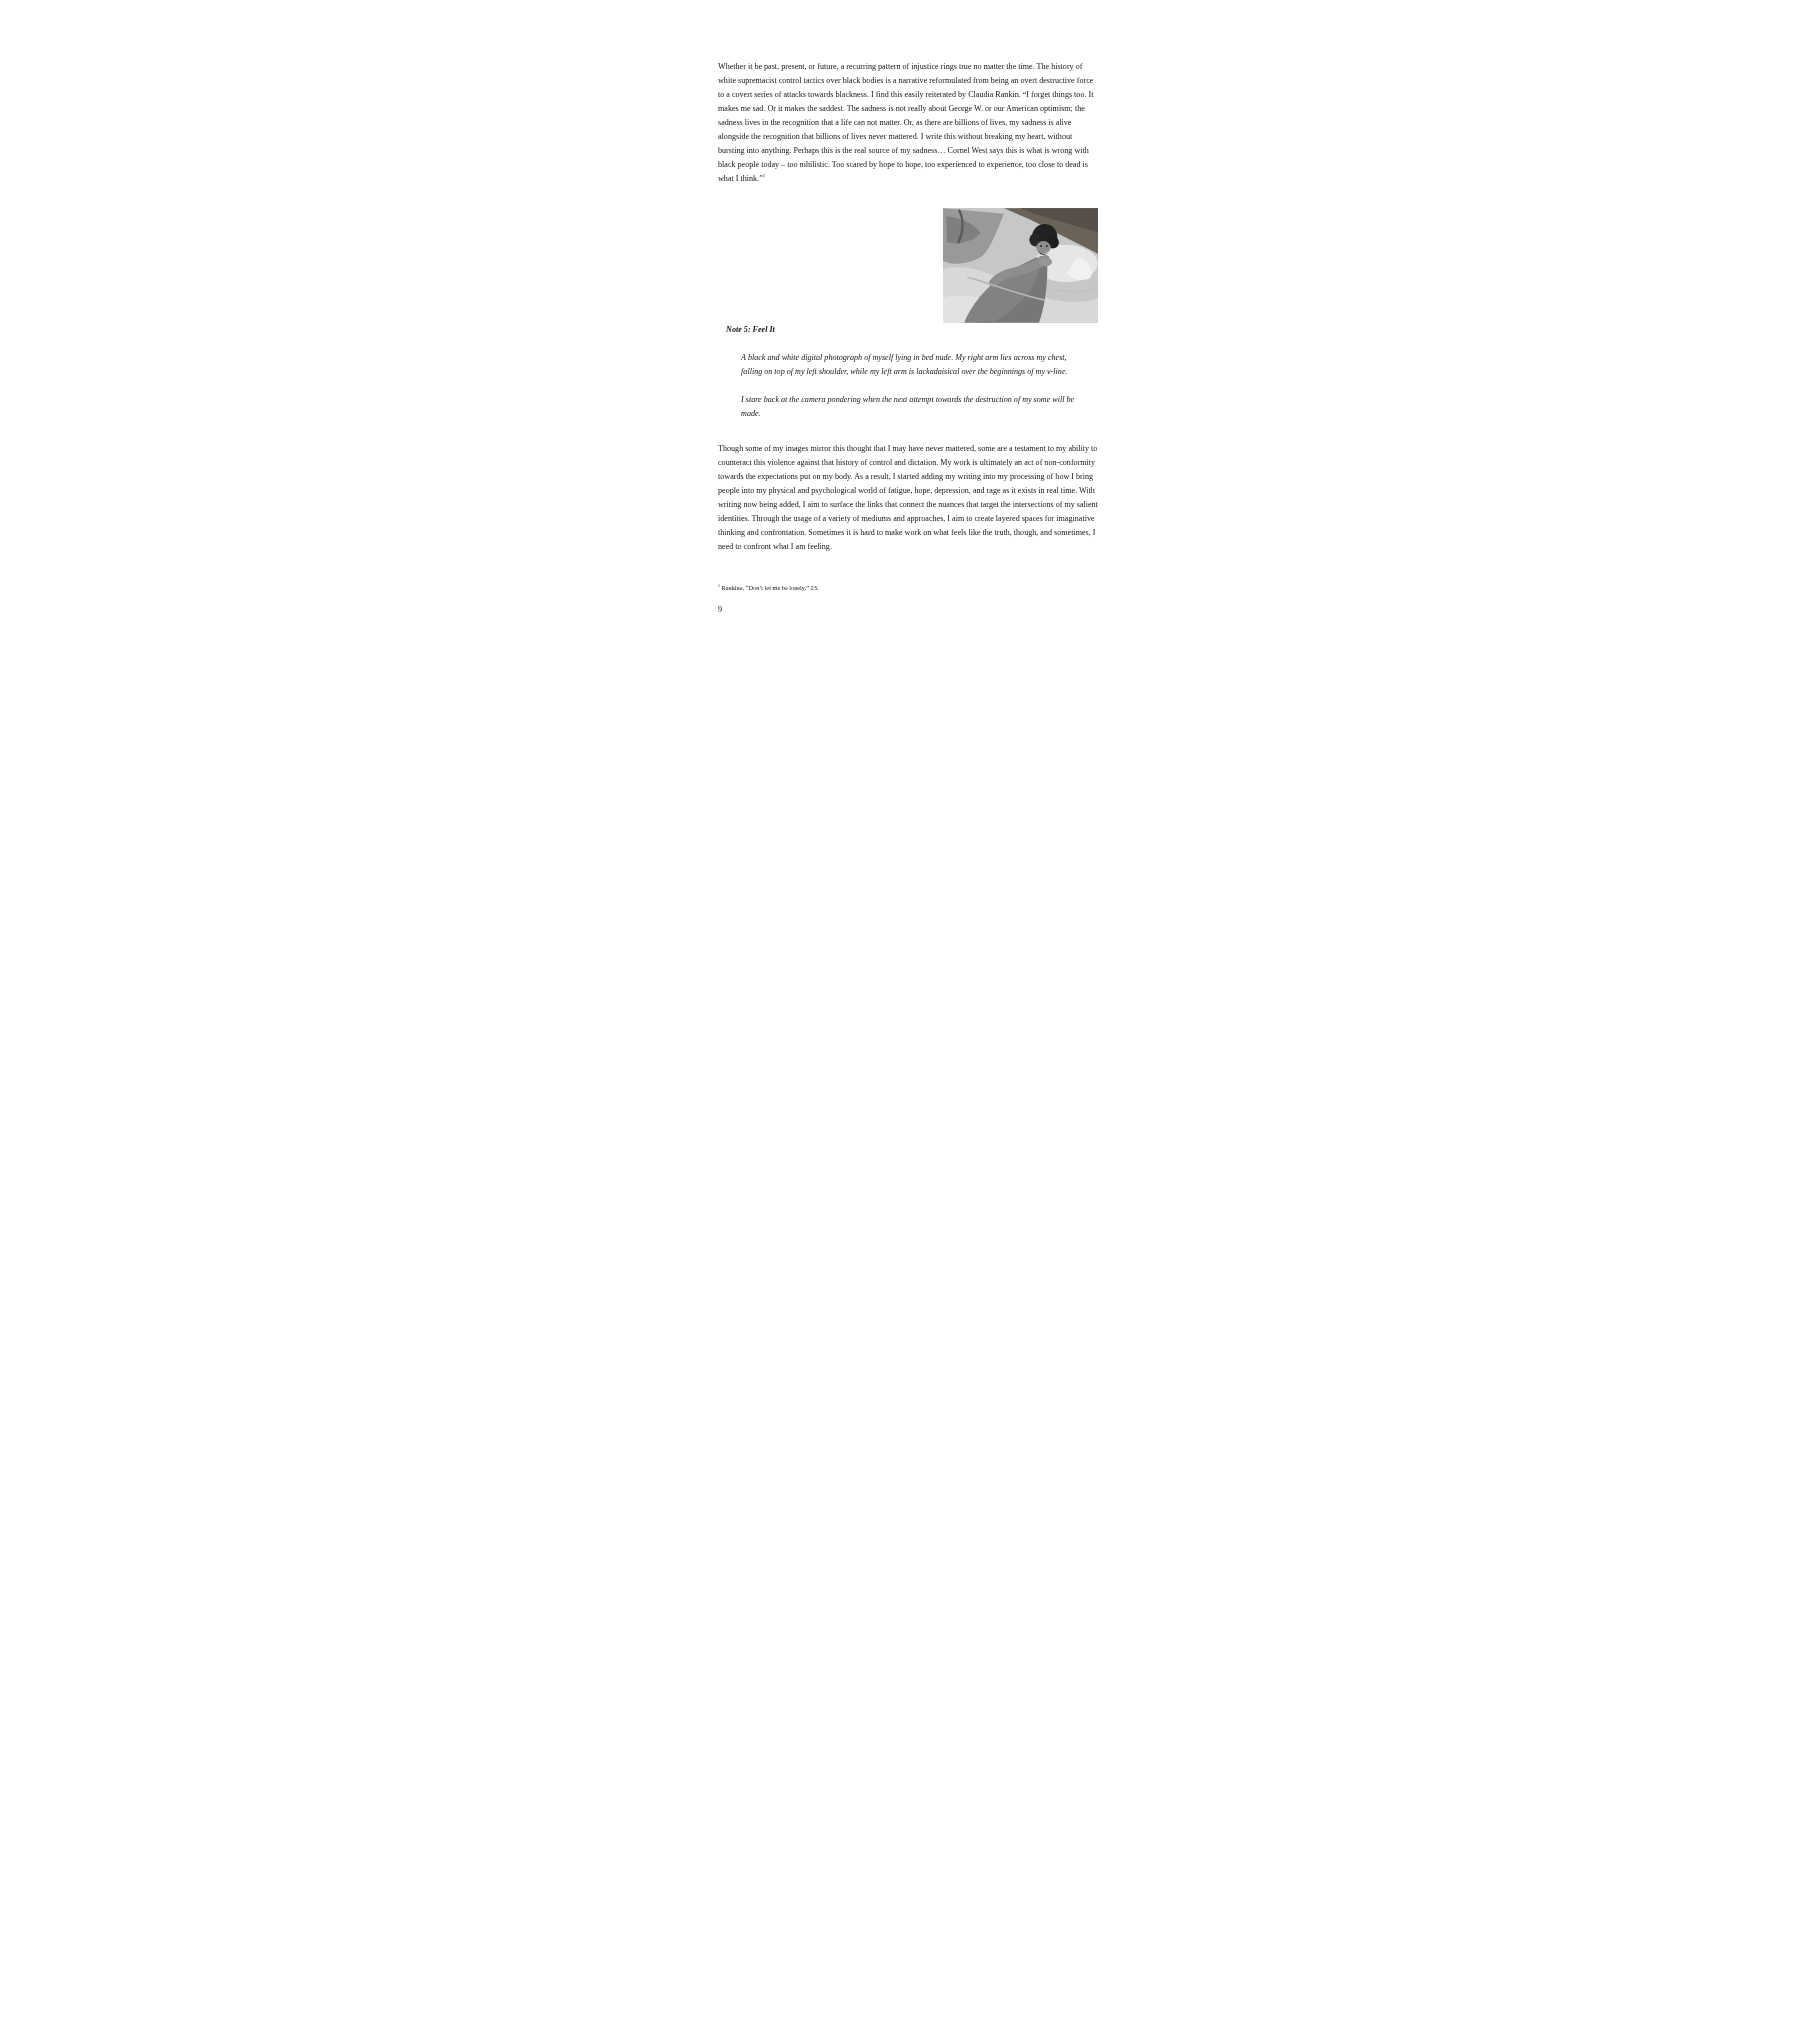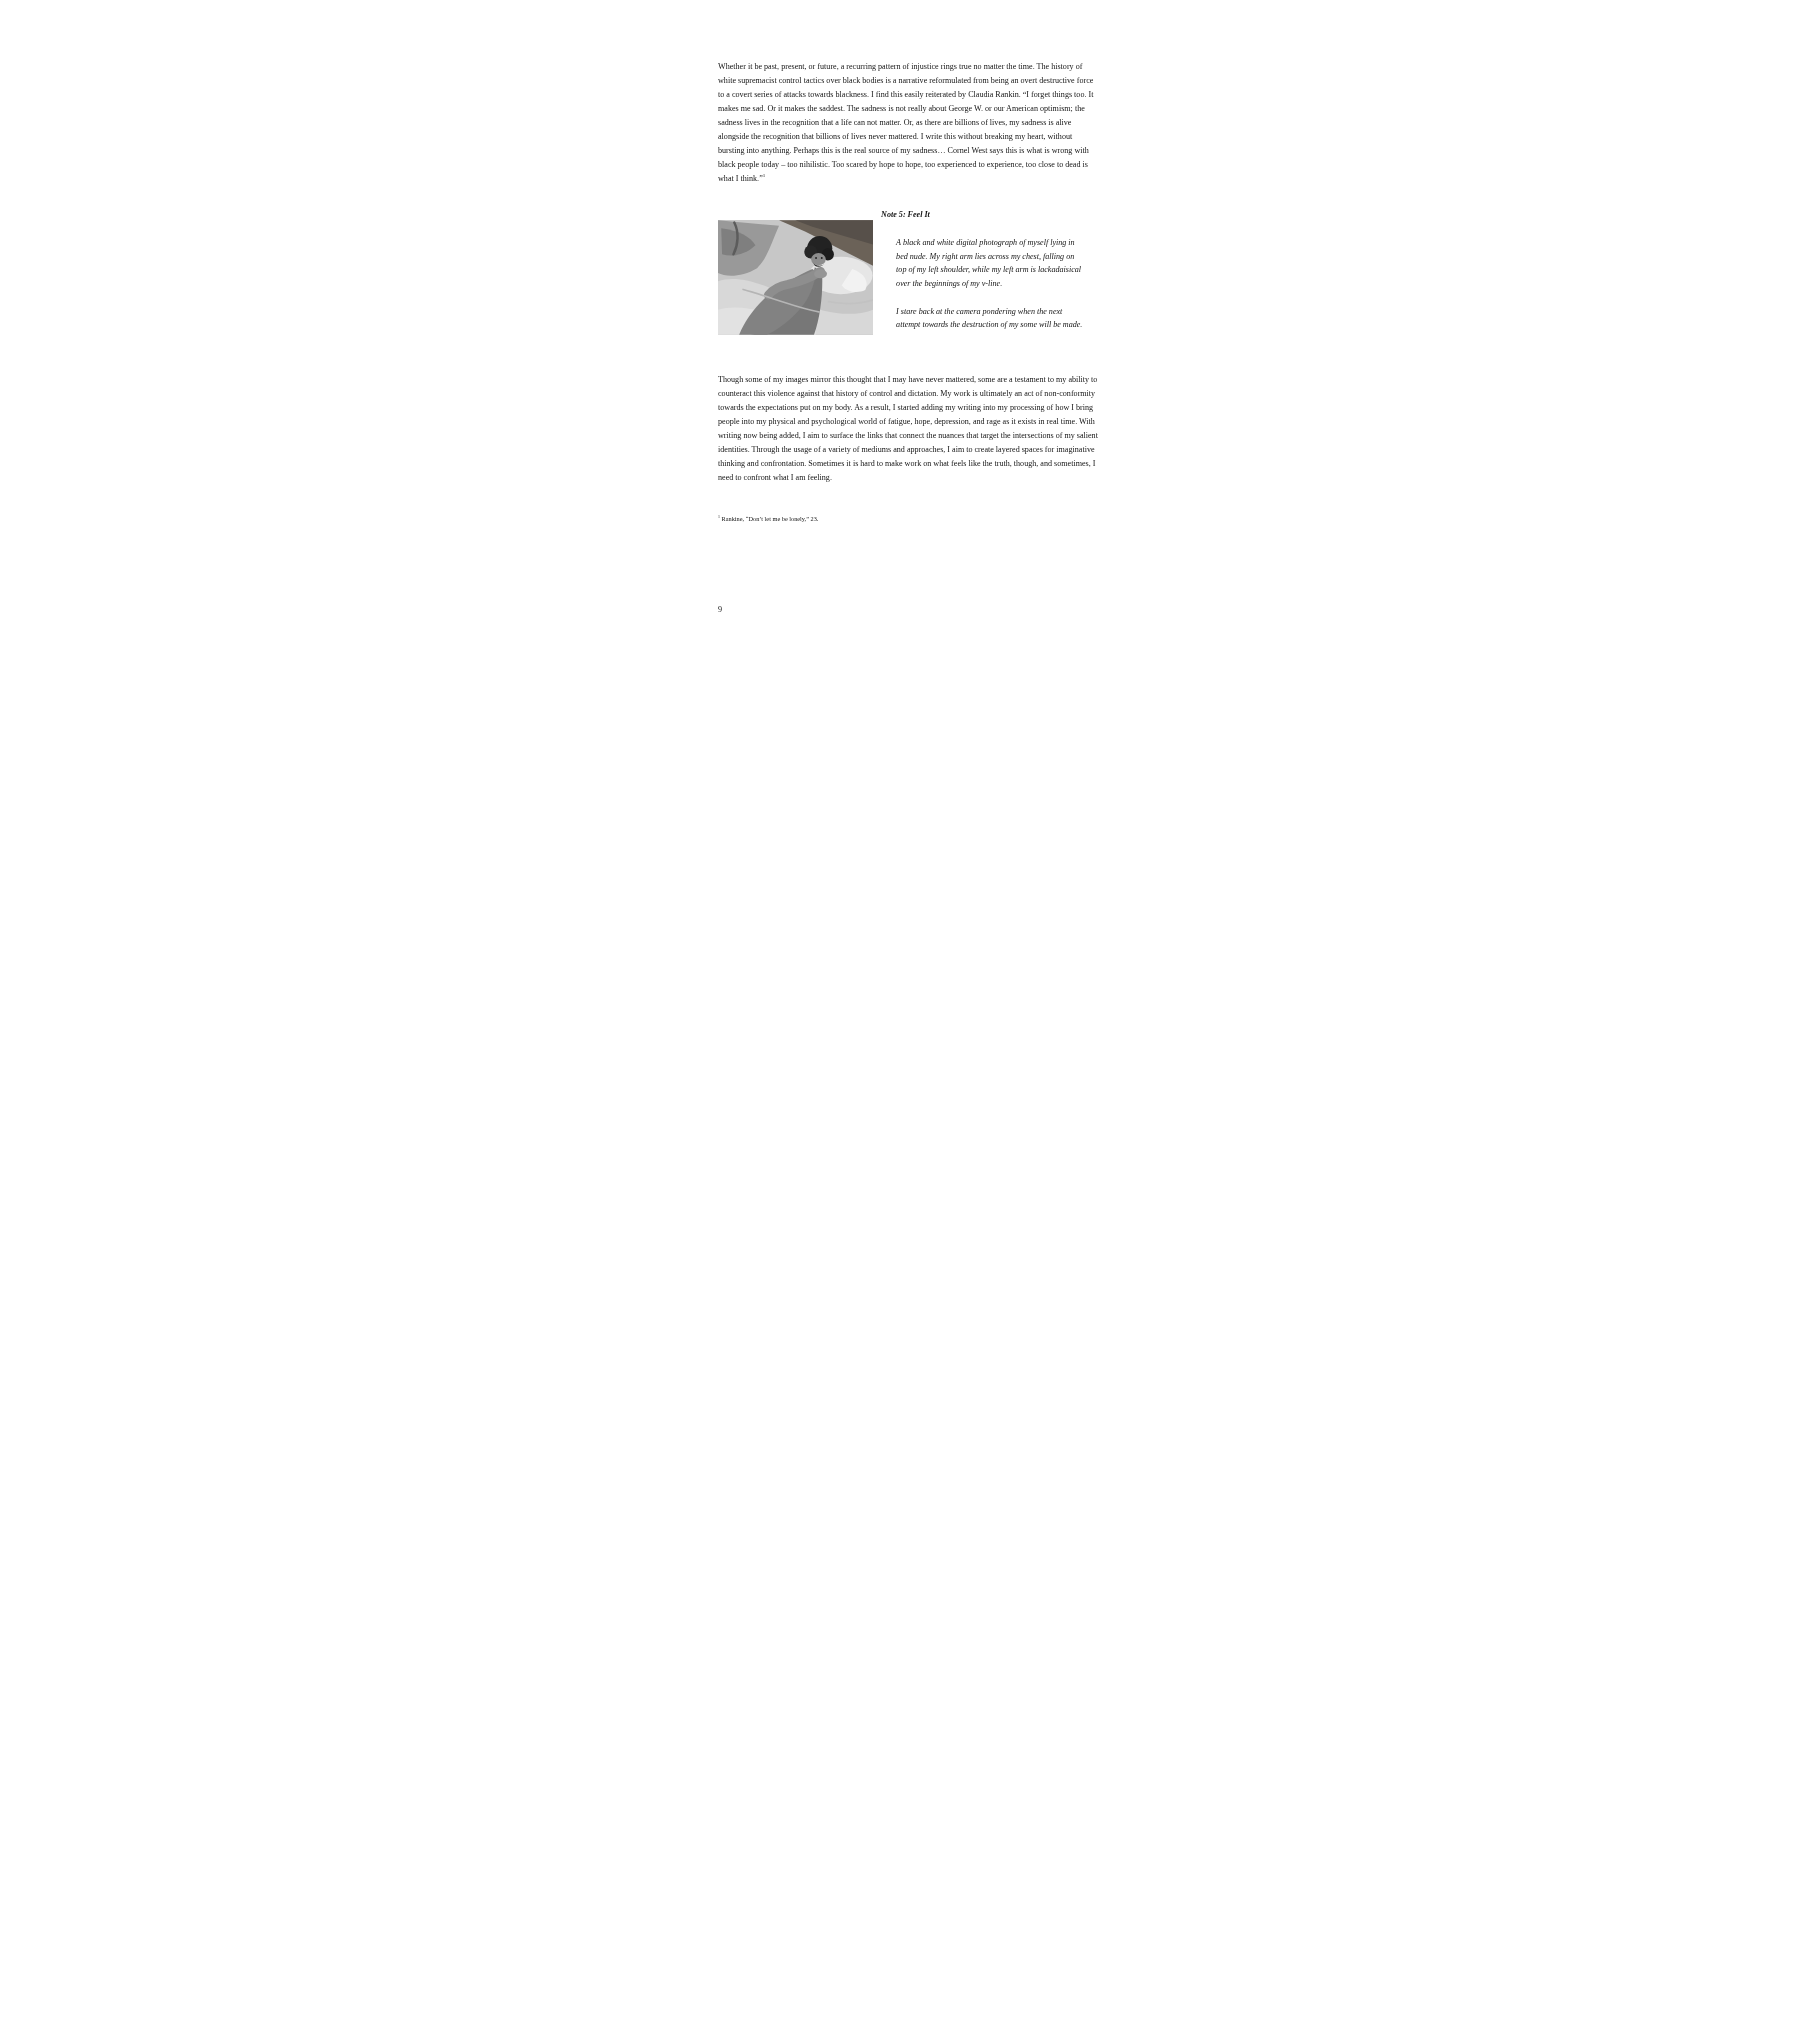--- a/index.html
+++ b/index.html
@@ -19,22 +19,23 @@
     color: #141414;
   }
   .body-text {
     font-size: 8.1px;
     line-height: 14px;
     margin: 0;
     text-align: left;
   }
   .figure-row {
     display: flex;
-    align-items: center;
+    align-items: flex-end;
     margin-top: 22px;
+    flex-direction: column;
   }
   .figure-image {
     flex: 0 0 auto;
     width: 155px;
     height: 115px;
     overflow: hidden;
     background: #c9c9c9;
   }
   .figure-image svg { display: block; }
   .figure-caption {
@@ -43,21 +44,21 @@
     font-style: italic;
     font-size: 8.1px;
     line-height: 13.4px;
   }
   .caption-title {
     font-weight: bold;
     font-style: italic;
     margin: 0;
   }
   .caption-para { margin: 15px; }
-  .para2 { margin-top: 26px; }
+  .para2 { margin-top: 7px; }
   .footnote {
     margin-top: 29px;
     font-size: 6.3px;
     line-height: 9px;
   }
   .footnote sup, .body-text sup {
     font-size: 0.62em;
     line-height: 0;
     vertical-align: super;
   }

